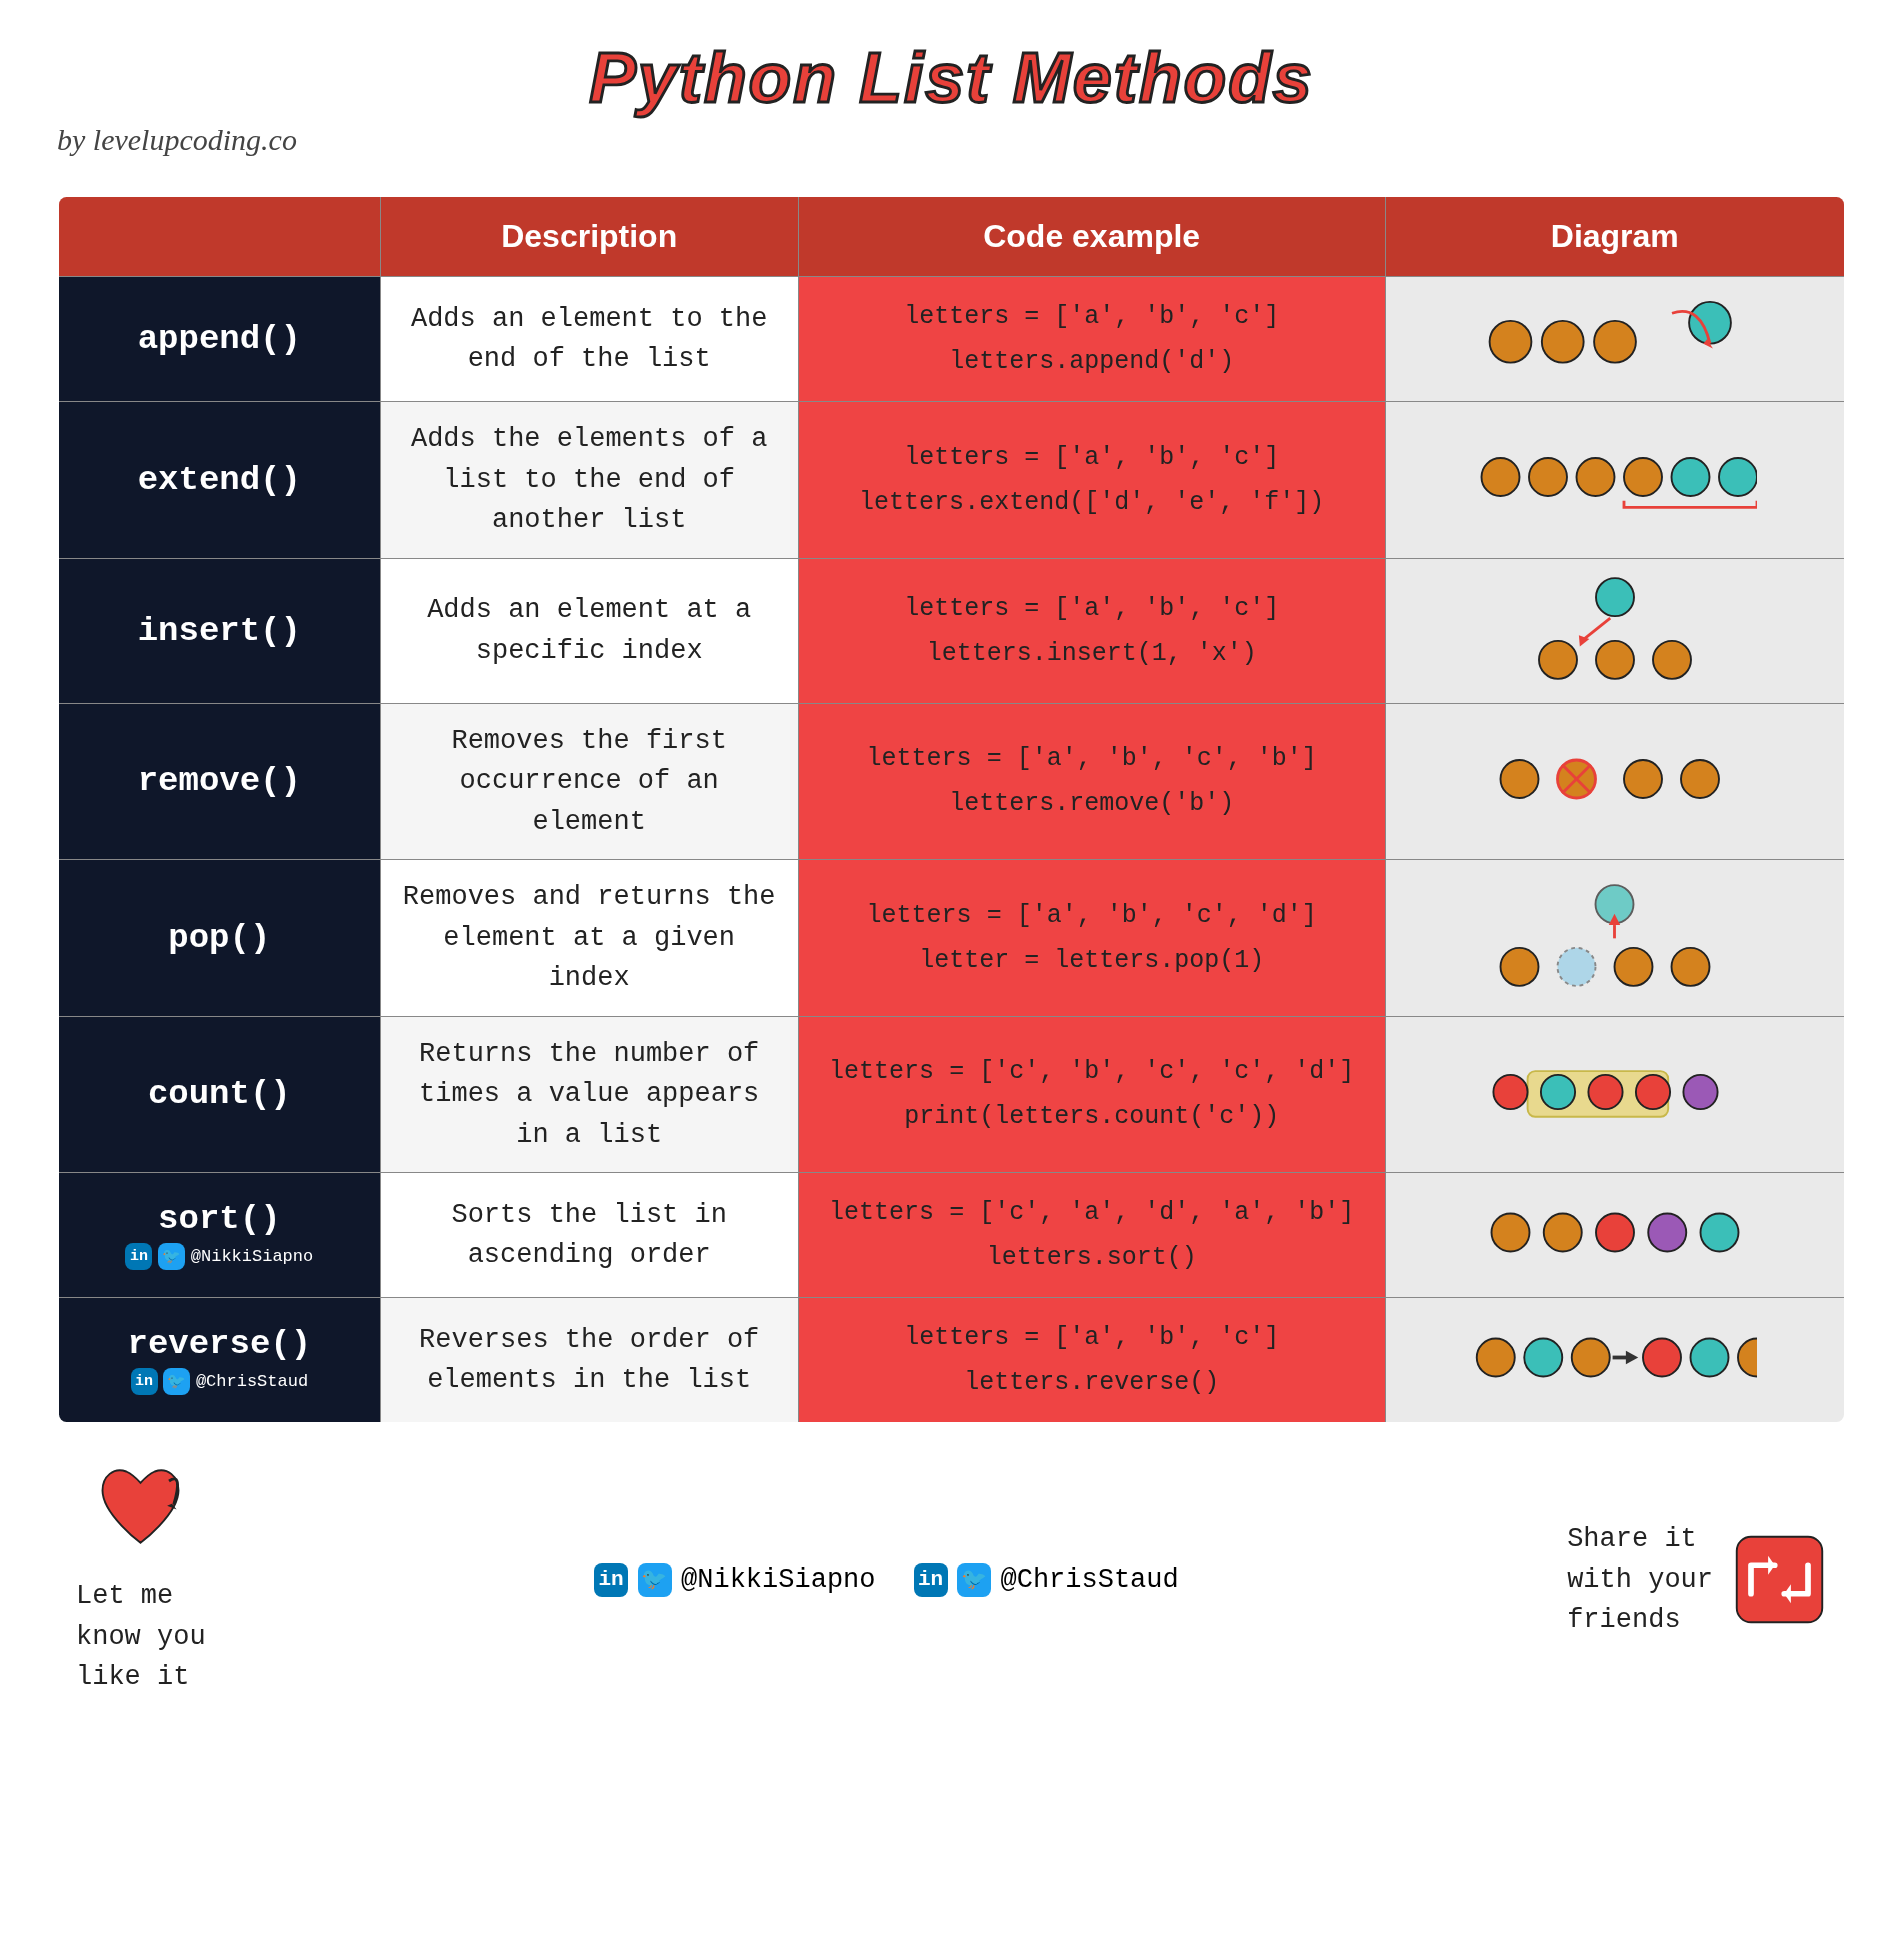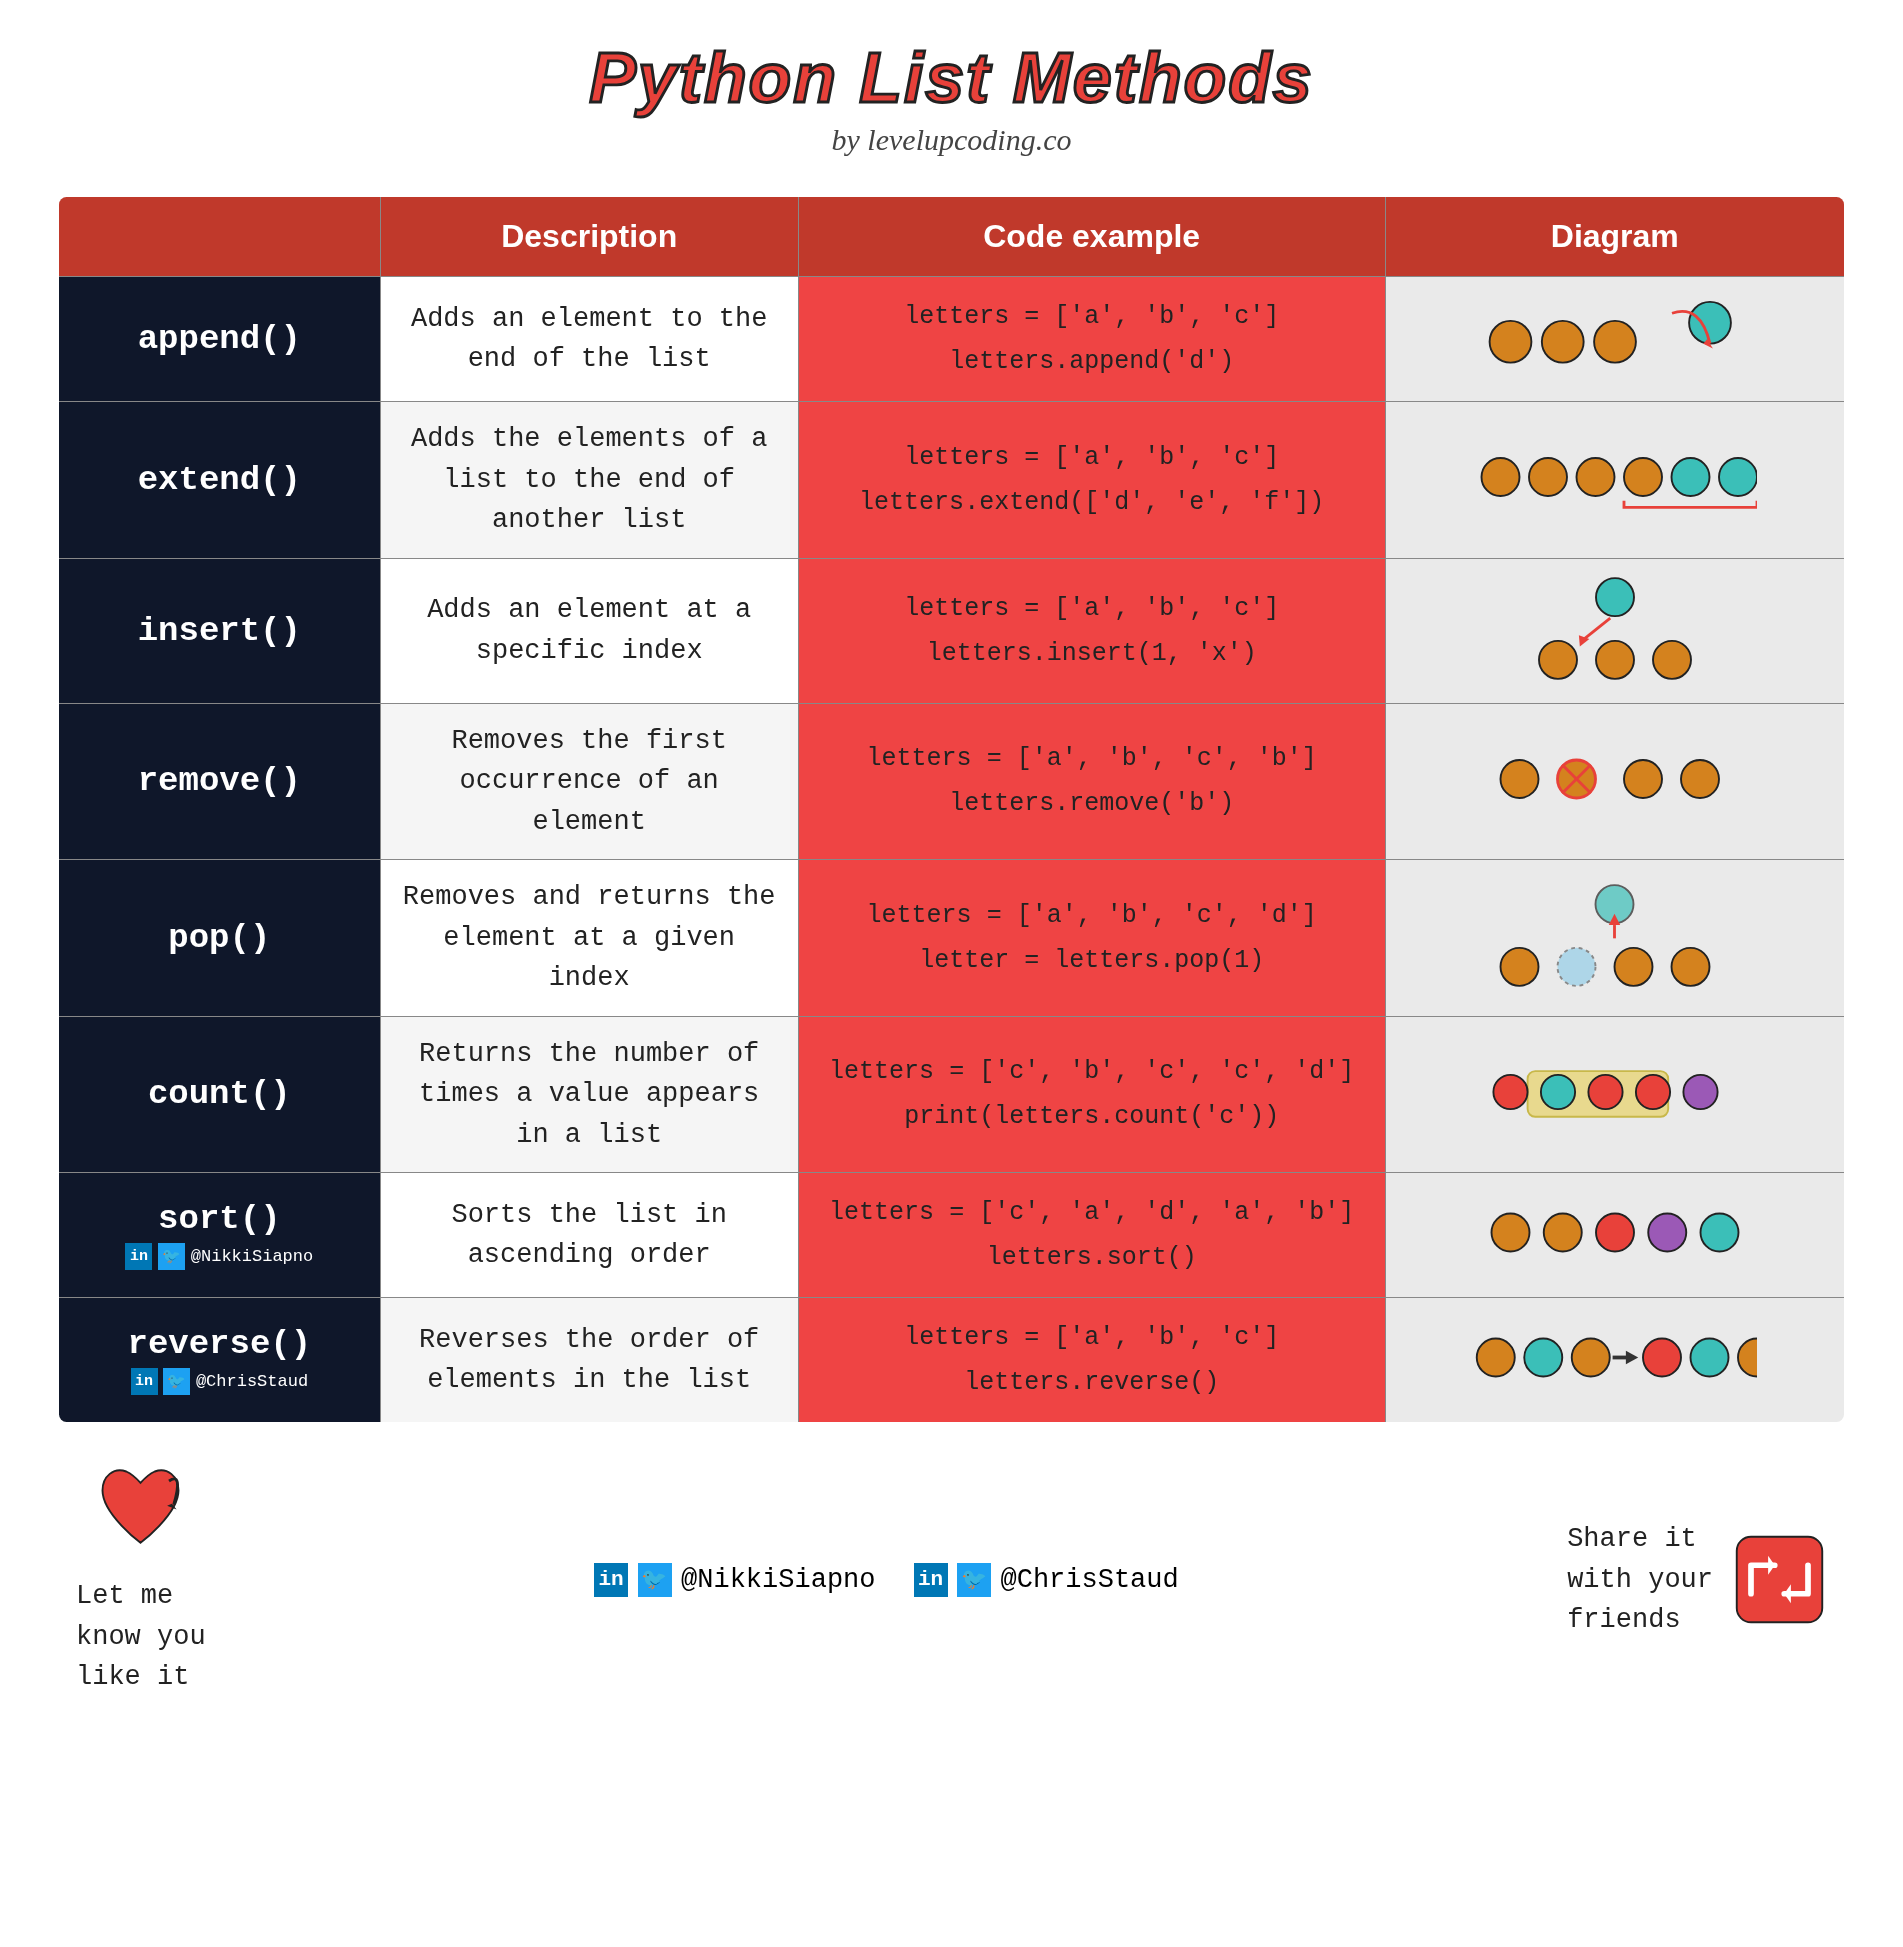--- a/index.html
+++ b/index.html
@@ -17,21 +17,21 @@
       font-weight: 900;
       color: #e8413a;
       -webkit-text-stroke: 2.9px #222;
       letter-spacing: 1.9px;
       margin-bottom: 5px;
       font-family: 'Arial Black', 'Arial', sans-serif;
       font-style: italic;
     }
 
     .subtitle {
-      text-align: center;
+      text-align: left;
       font-size: 30px;
       color: #444;
       margin-bottom: 38px;
       font-family: Georgia, serif;
       font-style: italic;
     }
 
     .main-table {
       width: 100%;
       border-collapse: collapse;
@@ -140,21 +140,21 @@
       display: flex;
       align-items: center;
       gap: 9.5px;
       font-size: 27px;
       font-family: 'Courier New', monospace;
     }
 
     .social-icon {
       width: 34px;
       height: 34px;
-      border-radius: 0;
+      border-radius: 8px;
       display: inline-flex;
       align-items: center;
       justify-content: center;
       color: white;
       font-weight: bold;
       font-size: 21px;
     }
 
     .linkedin { background: #0077b5; }
     .twitter { background: #1da1f2; }

